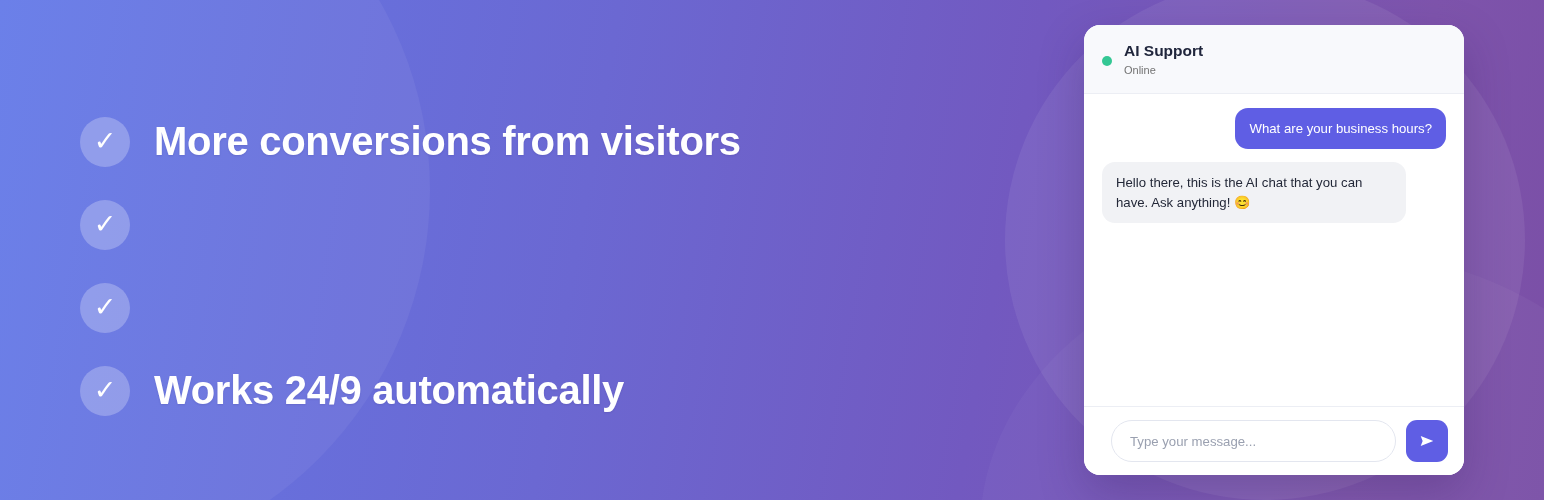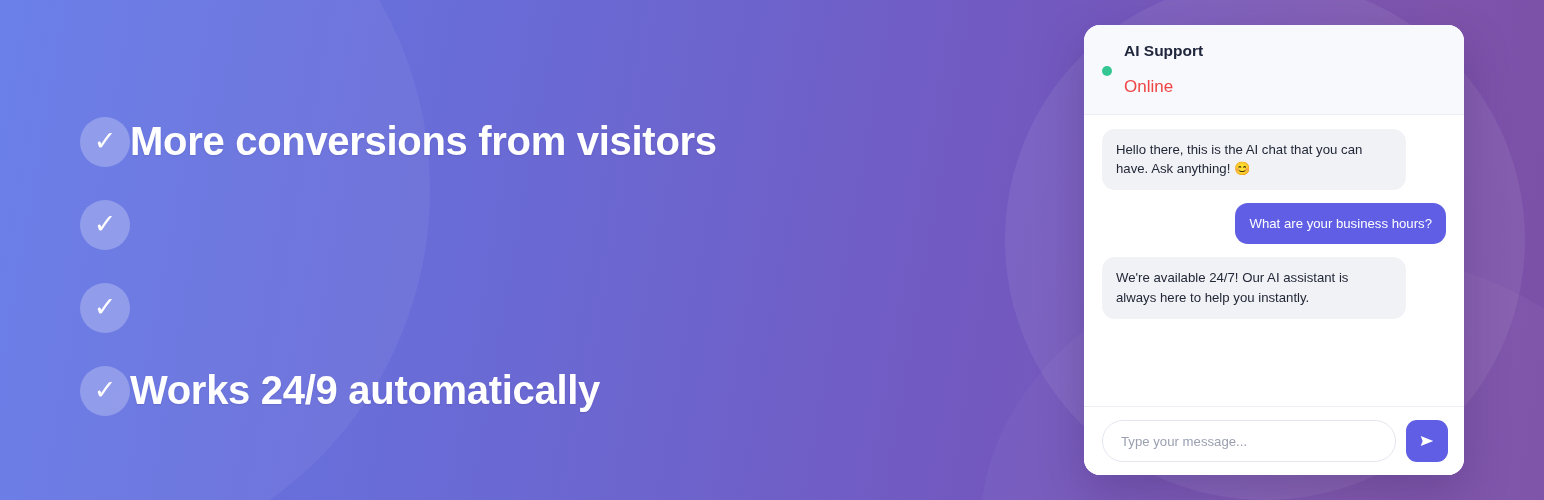--- a/index.html
+++ b/index.html
@@ -68,20 +68,21 @@
     background: rgba(255,255,255,0.25);
     display: flex;
     align-items: center;
     justify-content: center;
     color: #ffffff;
     font-size: 27px;
     line-height: 1;
     font-weight: 400;
   }
   .feature-label {
+    margin-left: 24px;
     color: #ffffff;
     font-size: 40px;
     font-weight: 700;
     letter-spacing: -0.3px;
     white-space: nowrap;
     text-shadow: 0 1px 2px rgba(40,30,90,0.13);
   }
 
   
   .widget {
@@ -114,24 +115,24 @@
     margin-top: 2px;
   }
   .header-text { display: flex; flex-direction: column; }
   .widget-title {
     font-size: 15.5px;
     font-weight: 700;
     color: #20263c;
     line-height: 1.25;
   }
   .widget-status {
-    font-size: 17px;
-    color: #ef4444;
+    font-size: 11px;
+    color: #737373;
     line-height: 1.5;
-    margin-top: 14px;
+    margin-top: 2px;
   }
 
   .messages {
     flex: 1;
     padding: 14px 18px 10px 18px;
     background: #ffffff;
     overflow: hidden;
   }
   .msg-row { display: flex; margin-bottom: 13px; }
   .msg-row.bot  { justify-content: flex-start; }
@@ -149,21 +150,21 @@
   }
   .bubble.user {
     background: #5f5ee4;
     color: #ffffff;
     font-weight: 500;
   }
 
   .composer {
     display: flex;
     align-items: center;
-    padding: 13px 16px 13px 18px;
+    padding: 13px 16px 13px 27px;
     border-top: 1px solid #eceef4;
     background: #ffffff;
   }
   .msg-input {
     flex: 1;
     height: 42px;
     border: 1px solid #e3e6ef;
     border-radius: 21px;
     padding: 0 18px;
     font-size: 13.2px;
@@ -234,28 +235,25 @@
 
     <div class="widget-header">
       <span class="status-dot"></span>
       <span class="header-text">
         <span class="widget-title">AI Support</span>
         <span class="widget-status">Online</span>
       </span>
     </div>
 
     <div class="messages">
-      <div class="msg-row bot">
-        <div class="bubble bot">Hello there, this is the AI chat that you can have. Ask anything! 😊</div>
-      </div>
       <div class="msg-row user">
         <div class="bubble user">What are your business hours?</div>
       </div>
       <div class="msg-row bot">
-        <div class="bubble bot">We're available 24/7! Our AI assistant is always here to help you instantly.</div>
+        <div class="bubble bot">Hello there, this is the AI chat that you can have. Ask anything! 😊</div>
       </div>
     </div>
 
     <div class="composer">
       <input class="msg-input" type="text" placeholder="Type your message..." style="">
       <button class="send-button">
         <span>
           <svg width="18" height="18" viewBox="0 0 24 24" aria-hidden="true">
             <path d="M3.6 5.2 L20.4 12 L3.6 18.8 L6.2 12 Z" fill="#ffffff"></path>
           </svg>

